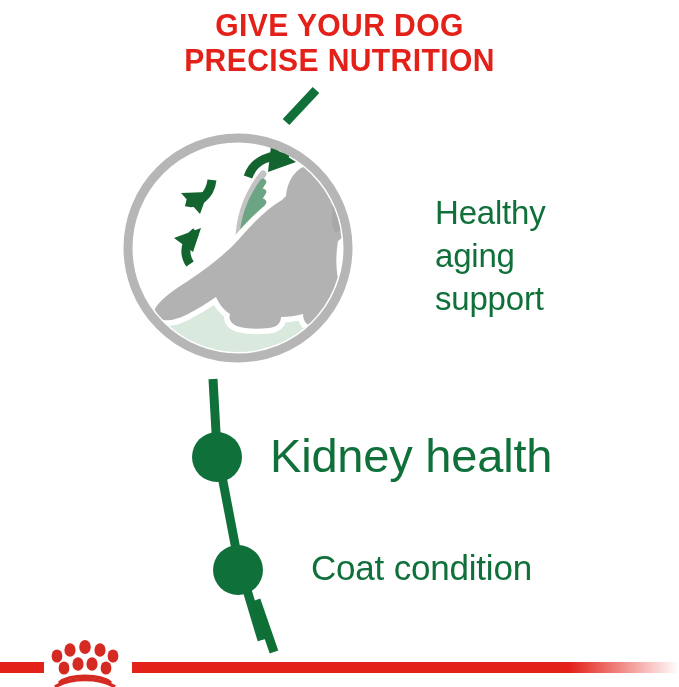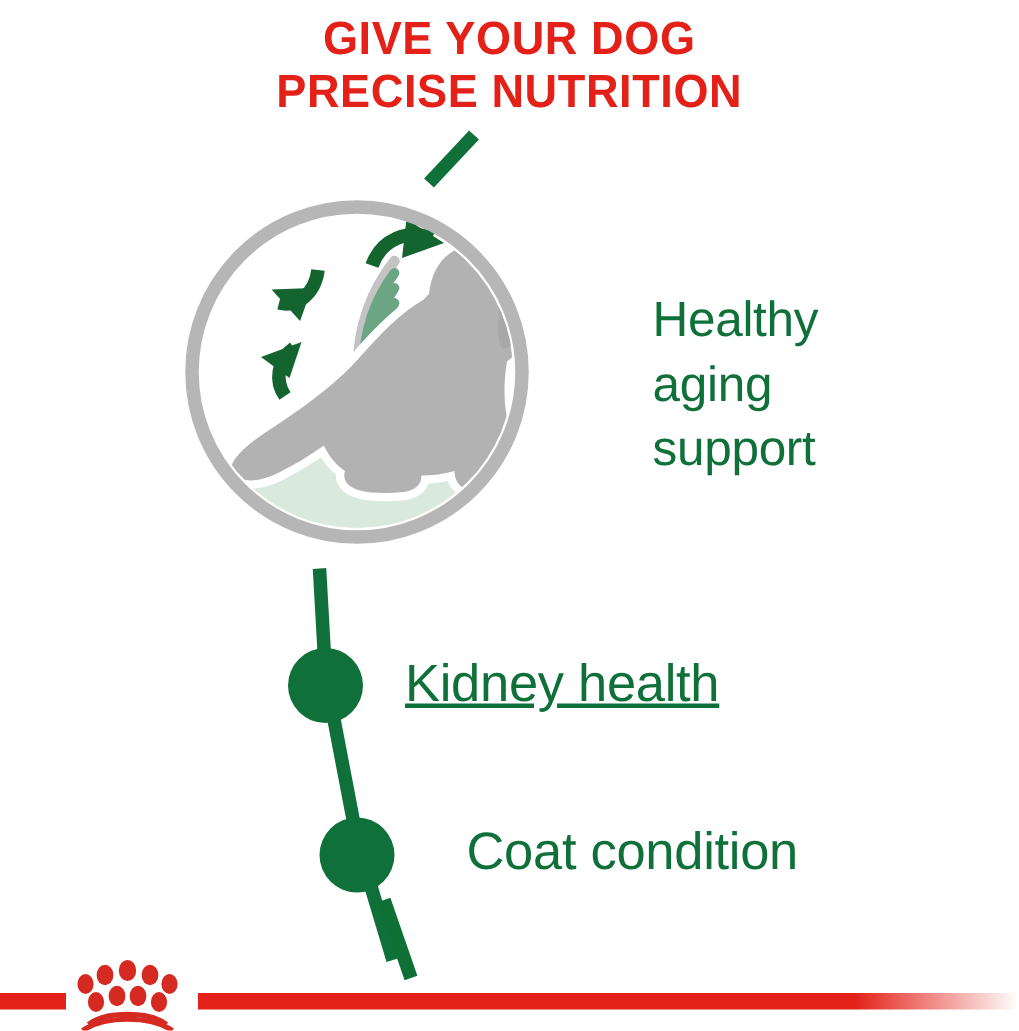--- a/index.html
+++ b/index.html
@@ -60,22 +60,21 @@
   #label-aging {
     left: 409px;
     top: 191px;
     line-height: 43px;
     font-size: 33px;
     margin-left: 26px;
   }
   #label-kidney {
     left: 270px;
     top: 437px;
-    font-size: 35px;
-    text-decoration: underline;
+    font-size: 47px;
   }
   #label-coat {
     left: 301px;
     top: 549px;
     font-size: 35px;
     margin-left: 10px;
   }
 
   
   svg.art {

